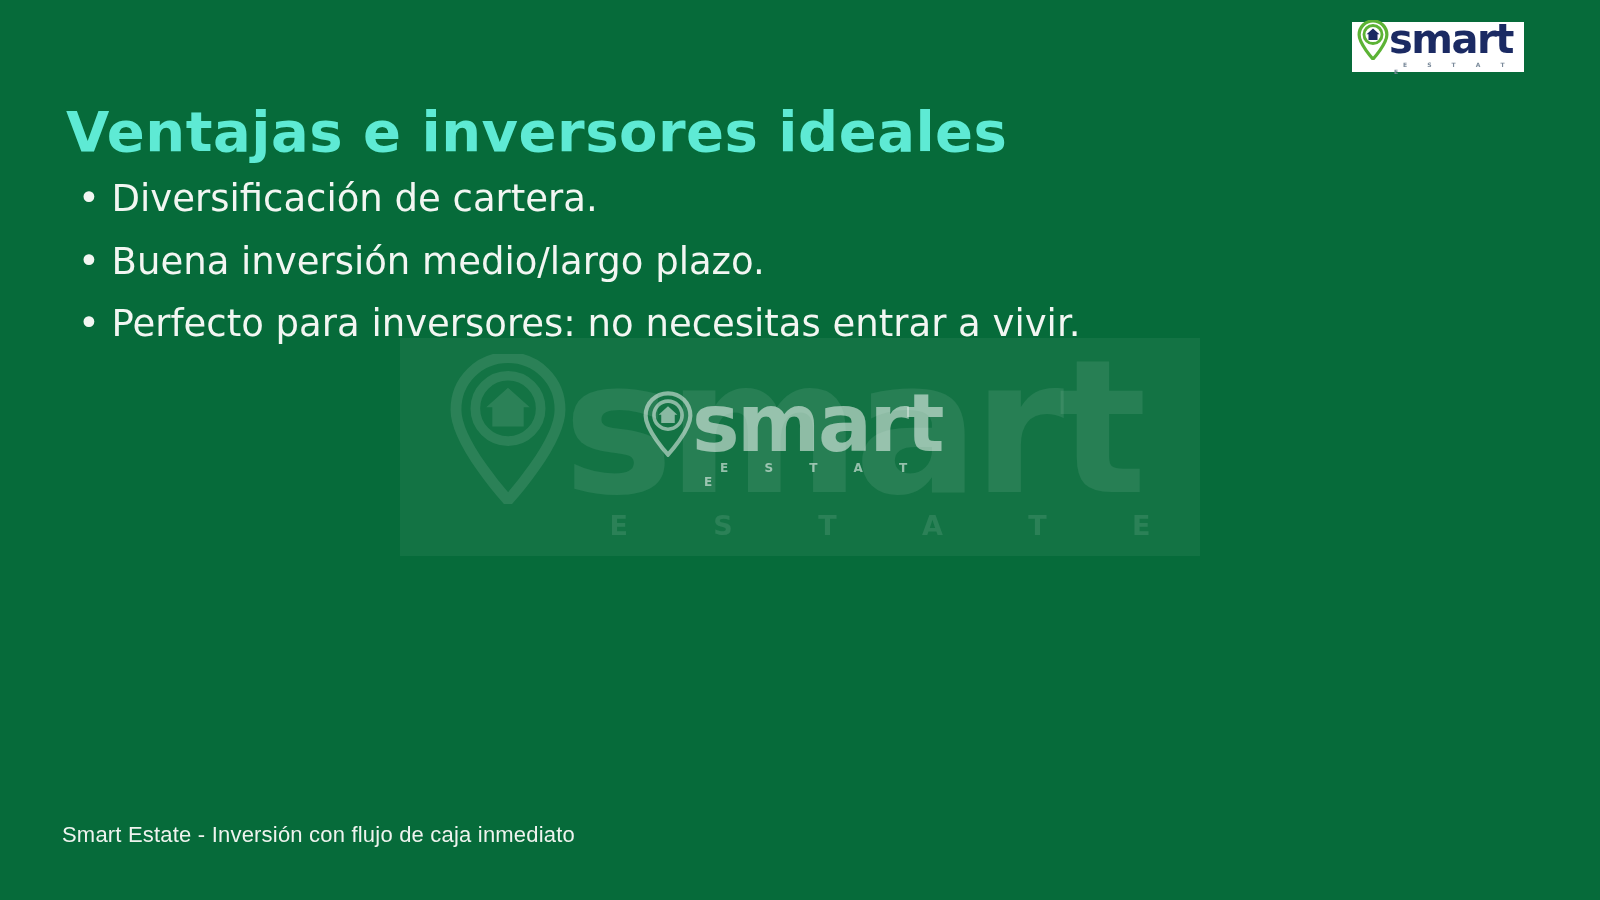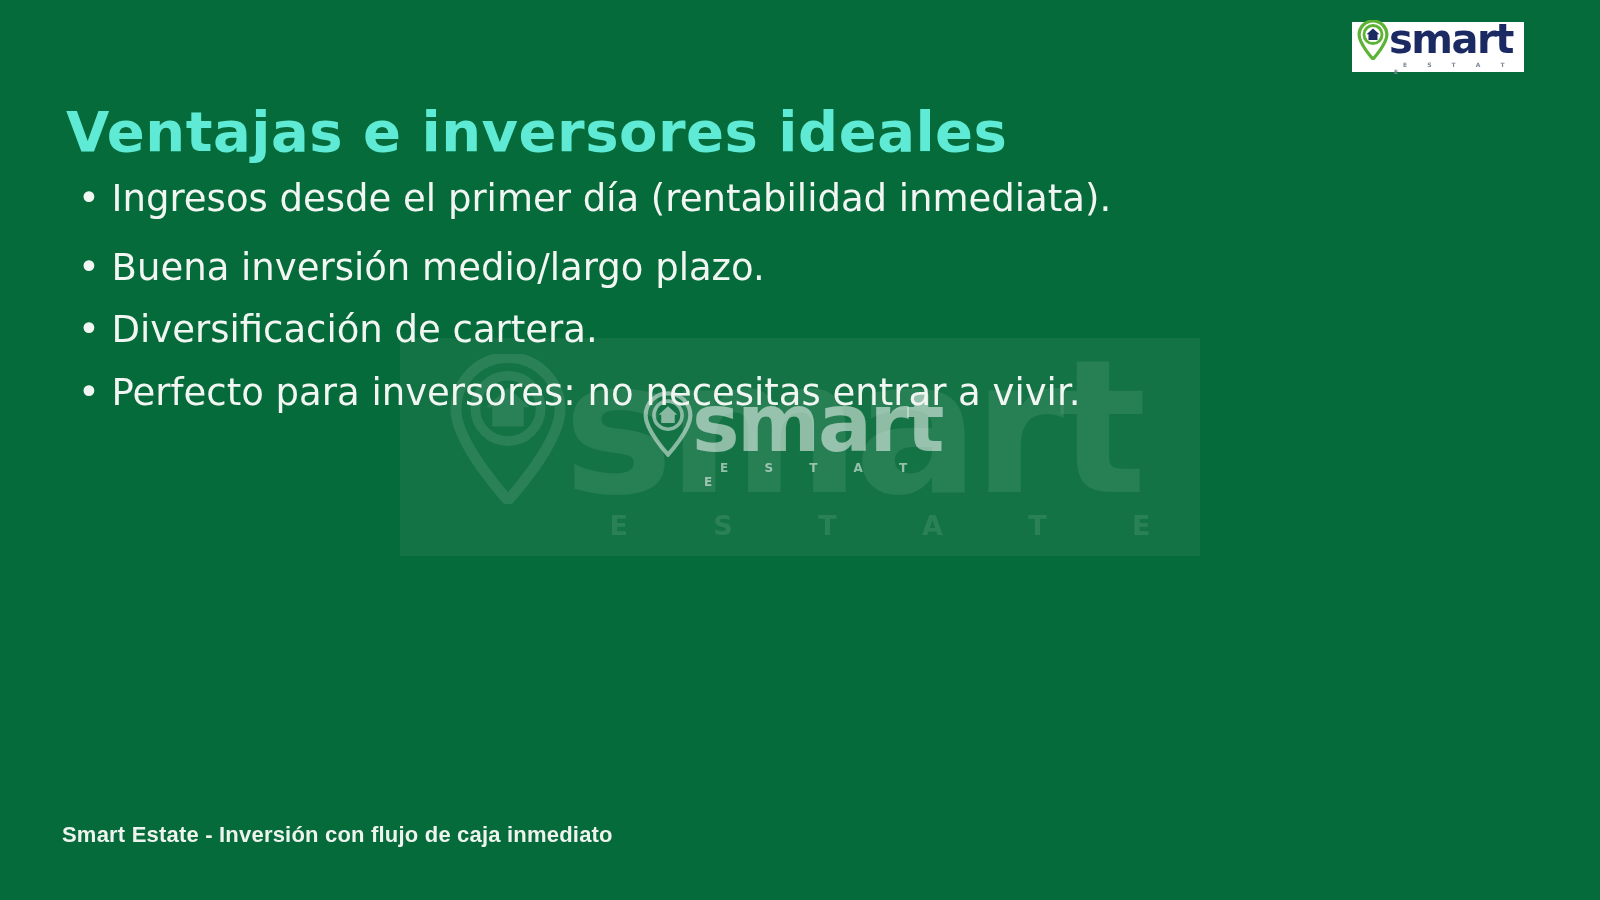--- a/index.html
+++ b/index.html
@@ -181,21 +181,21 @@
   .bullet-3 { margin-bottom: 20px; }
   .bullet-4 { margin-bottom: 16px; }
 
   
   .footer {
     position: absolute;
     left: 62px;
     top: 822px;
     font-family: "Liberation Sans", "DejaVu Sans", sans-serif;
     font-size: 22px;
-    font-weight: 700;
+    font-weight: 400;
     color: #eef3ee;
     letter-spacing: 0.2px;
   }
 </style>
 </head>
 <body>
 
 <div id="slide">
 
   <div class="wm-big">
@@ -230,32 +230,28 @@
         <path d="M50 26 L70 44 L64 44 L64 62 L36 62 L36 44 L30 44 Z" fill="#1b2a63"></path>
       </svg>
       <span class="cl-word">smart</span>
     </div>
     <div class="cl-estate">E S T A T E</div>
   </div>
 
   <h1 class="title">Ventajas e inversores ideales</h1>
 
   <div class="bullets">
-    <div class="bullet bullet-1">
+    <div class="bullet bullet-3">
       <span class="dot">•</span>
-      <span>Ingresos desde el primer día (rentabilidad inmediata).</span>
+      <span>Diversificación de cartera.</span>
     </div>
     <div class="bullet bullet-2">
       <span class="dot">•</span>
       <span>Buena inversión medio/largo plazo.</span>
     </div>
-    <div class="bullet bullet-3">
-      <span class="dot">•</span>
-      <span>Diversificación de cartera.</span>
-    </div>
     <div class="bullet bullet-4">
       <span class="dot">•</span>
       <span>Perfecto para inversores: no necesitas entrar a vivir.</span>
     </div>
   </div>
 
   <div class="footer">Smart Estate - Inversión con flujo de caja inmediato</div>
 
 </div>
 

